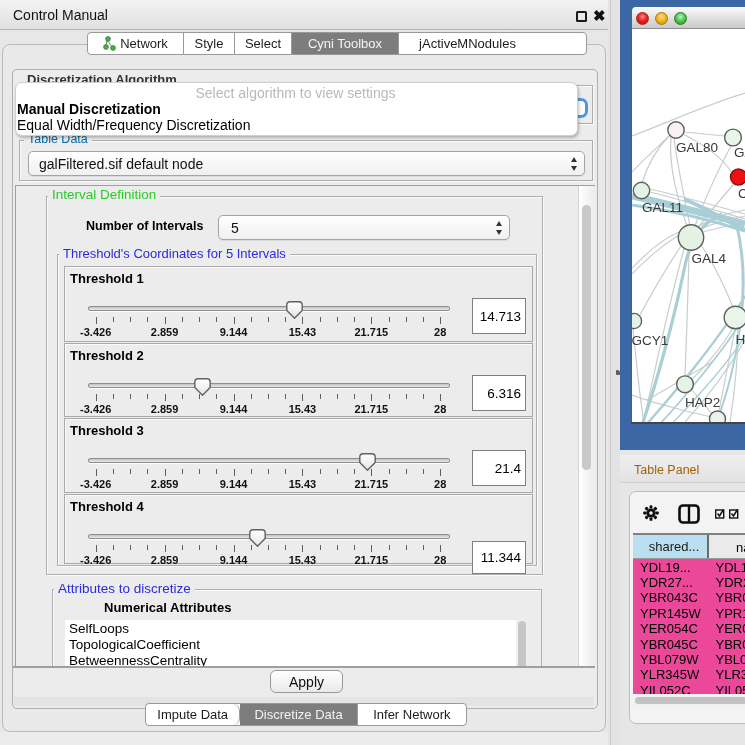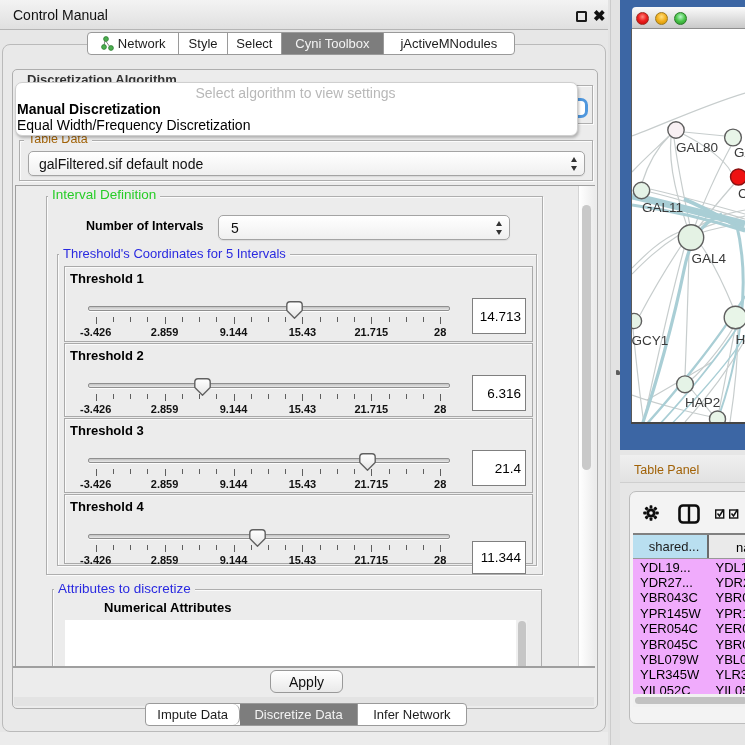--- a/index.html
+++ b/index.html
@@ -31,21 +31,21 @@
 </style>
 </head>
 <body>
 <div id="root">
 
 <div class="abs" style="left:0;top:0;width:608px;height:29px;background:linear-gradient(#f3f3f3,#e0e0e0);border-bottom:1px solid #b5b5b5;"></div>
 <div class="abs" style="left:13px;top:7px;font-size:14px;color:#111;">Control Manual</div>
 <div class="abs" style="left:576px;top:11px;width:7px;height:7px;border:2px solid #1a1a1a;border-radius:1.5px;"></div>
 <div class="abs" style="left:593px;top:7px;font-size:15px;font-weight:bold;color:#111;">✖</div>
 
-<div class="tabbar" style="left:87px;top:32px;width:428px;">
+<div class="tabbar" style="left:87px;top:32px;width:500px;">
   <div class="tab" style="width:96px;"><svg width="13" height="15" viewBox="0 0 13 15" style="margin-right:4px;">
           <line x1="4" y1="4" x2="3" y2="10" stroke="#888" stroke-width="1"></line>
           <line x1="4" y1="4" x2="9" y2="11" stroke="#888" stroke-width="1"></line>
           <circle cx="5" cy="3" r="2.4" fill="#4caf50" stroke="#2e7d32" stroke-width="0.8"></circle>
           <circle cx="3" cy="11" r="2.4" fill="#4caf50" stroke="#2e7d32" stroke-width="0.8"></circle>
           <circle cx="10" cy="12" r="2.4" fill="#4caf50" stroke="#2e7d32" stroke-width="0.8"></circle>
         </svg>Network</div>
   <div class="tab" style="width:51px;">Style</div>
   <div class="tab" style="width:57px;">Select</div>
   <div class="tab sel" style="width:107px;">Cyni Toolbox</div>
@@ -55,21 +55,21 @@
 <div class="abs" style="left:2px;top:44px;width:602px;height:686px;border:1px solid #bababa;border-radius:8px;background:#e9e9e9;"></div>
 <div class="abs" style="left:12px;top:69px;width:584px;height:638px;border:1px solid #aeaeae;border-radius:5px;background:#ececec;"></div>
 <div class="abs" style="left:14px;top:697px;width:580px;height:9px;background:#e3e3e3;"></div>
 
 <div class="abs etched" style="left:19px;top:85px;width:572px;height:37px;"></div>
 <div class="gtitle" style="left:23px;top:73px;font-weight:bold;color:#333;font-size:13px;">Discretization Algorithm</div>
 
 <div class="abs" style="left:545px;top:98px;width:37px;height:14px;border:3px solid #4f97dd;border-radius:7px;background:#fff;"></div>
 
 <div class="abs etched" style="left:19px;top:140px;width:572px;height:39px;"></div>
-<div class="gtitle" style="left:24px;top:133px;color:#a16207;">Table Data</div>
+<div class="gtitle" style="left:24px;top:133px;color:#0369a1;">Table Data</div>
 <div class="combo" style="left:28px;top:151px;width:555px;height:23px;">
   <div class="ct">galFiltered.sif default node</div>
       <div class="spin"></div>
 </div>
 
 <div class="abs" style="left:15px;top:185px;width:580px;height:482px;border:1px solid #9f9f9f;background:#ececec;box-sizing:border-box;"></div>
 <div class="abs" style="left:578px;top:186px;width:16px;height:480px;background:linear-gradient(to right,#ffffff,#ececec);border-left:1px solid #d4d4d4;"></div>
 <div class="abs" style="left:582px;top:205px;width:9px;height:265px;border-radius:5px;background:#c9c9c9;"></div>
 
 <div class="abs etched" style="left:46px;top:196px;width:495px;height:377px;"></div>
@@ -251,20 +251,21 @@
           </defs>
         </svg>
         <div class="vbox" style="top:46px;height:31px;">11.344</div>
       </div>
     </div>
 
 <div class="abs" style="left:52px;top:589px;width:488px;height:77px;border:1px solid #aeaeae;border-bottom:none;box-shadow:inset 1px 1px 0 #fbfbfb;"></div>
 <div class="gtitle" style="left:54px;top:582px;color:#2a2ae0;font-size:13.5px;">Attributes to discretize</div>
 <div class="abs" style="left:56px;top:600px;font-size:13px;font-weight:bold;color:#000;padding-left:48px;">Numerical Attributes</div>
 <div class="abs" style="left:65px;top:620px;width:451px;height:46px;background:#fff;"></div>
+<div class="abs" style="left:69px;top:621px;font-size:13.5px;color:#000;line-height:16.2px;">SelfLoops<br>TopologicalCoefficient<br>BetweennessCentrality</div>
 <div class="abs" style="left:516px;top:620px;width:11px;height:46px;background:#f0f0f0;"></div>
 <div class="abs" style="left:518px;top:621px;width:8px;height:45px;border-radius:4px 4px 0 0;background:#c6c6c6;"></div>
 
 <div class="abs" style="left:13px;top:666px;width:582px;height:1.5px;background:#9f9f9f;"></div>
 <div class="abs" style="left:270px;top:670px;width:71px;height:21px;border:1px solid #999;border-radius:6px;background:linear-gradient(#ffffff,#e9e9e9);display:flex;align-items:center;justify-content:center;font-size:14px;color:#111;">Apply</div>
 
 <div class="tabbar" style="left:145px;top:703px;width:322px;">
   <div class="tab" style="width:95px;border-radius:7px;">Impute Data</div>
   <div class="tab sel" style="width:118px;">Discretize Data</div>
   <div class="tab" style="width:109px;">Infer Network</div>
@@ -380,21 +381,21 @@
   <rect x="14.7" y="2" width="8" height="8" fill="none" stroke="#111" stroke-width="1.4"></rect>
   <path d="M 16.5 5.5 L 18.5 8 L 22.5 1.5" fill="none" stroke="#111" stroke-width="1.5"></path>
 </svg>
 
 <div class="abs" style="left:633px;top:533px;width:112px;height:1.5px;background:#808080;"></div>
 <div class="abs" style="left:633px;top:534.5px;width:74px;height:23.5px;background:#b9dff0;display:flex;align-items:center;justify-content:center;padding-left:8px;box-sizing:border-box;font-size:13px;color:#1c1c1c;">shared...</div>
 <div class="abs" style="left:707px;top:534.5px;width:1.5px;height:23.5px;background:#6b6b6b;"></div>
 <div class="abs" style="left:708.5px;top:534.5px;width:36.5px;height:23.5px;background:#eaeaea;"></div>
 <div class="row1" style="left:736px;top:541px;">na</div>
 <div class="abs" style="left:633px;top:558px;width:112px;height:1px;background:#989898;"></div>
-<div class="abs" style="left:633px;top:559px;width:112px;height:148px;background:#f0abfc;overflow:hidden;" id="tbody">
+<div class="abs" style="left:633px;top:559px;width:112px;height:148px;background:#ec4899;overflow:hidden;" id="tbody">
       <div class="row1" style="left:7px;top:1.6px;">YDL19...</div>
       <div class="row1" style="left:82.5px;top:1.6px;">YDL195W</div>
       <div class="row1" style="left:7px;top:17.0px;">YDR27...</div>
       <div class="row1" style="left:82.5px;top:17.0px;">YDR277C</div>
       <div class="row1" style="left:7px;top:32.4px;">YBR043C</div>
       <div class="row1" style="left:82.5px;top:32.4px;">YBR043C</div>
       <div class="row1" style="left:7px;top:47.8px;">YPR145W</div>
       <div class="row1" style="left:82.5px;top:47.8px;">YPR145W</div>
       <div class="row1" style="left:7px;top:63.2px;">YER054C</div>
       <div class="row1" style="left:82.5px;top:63.2px;">YER054C</div>

